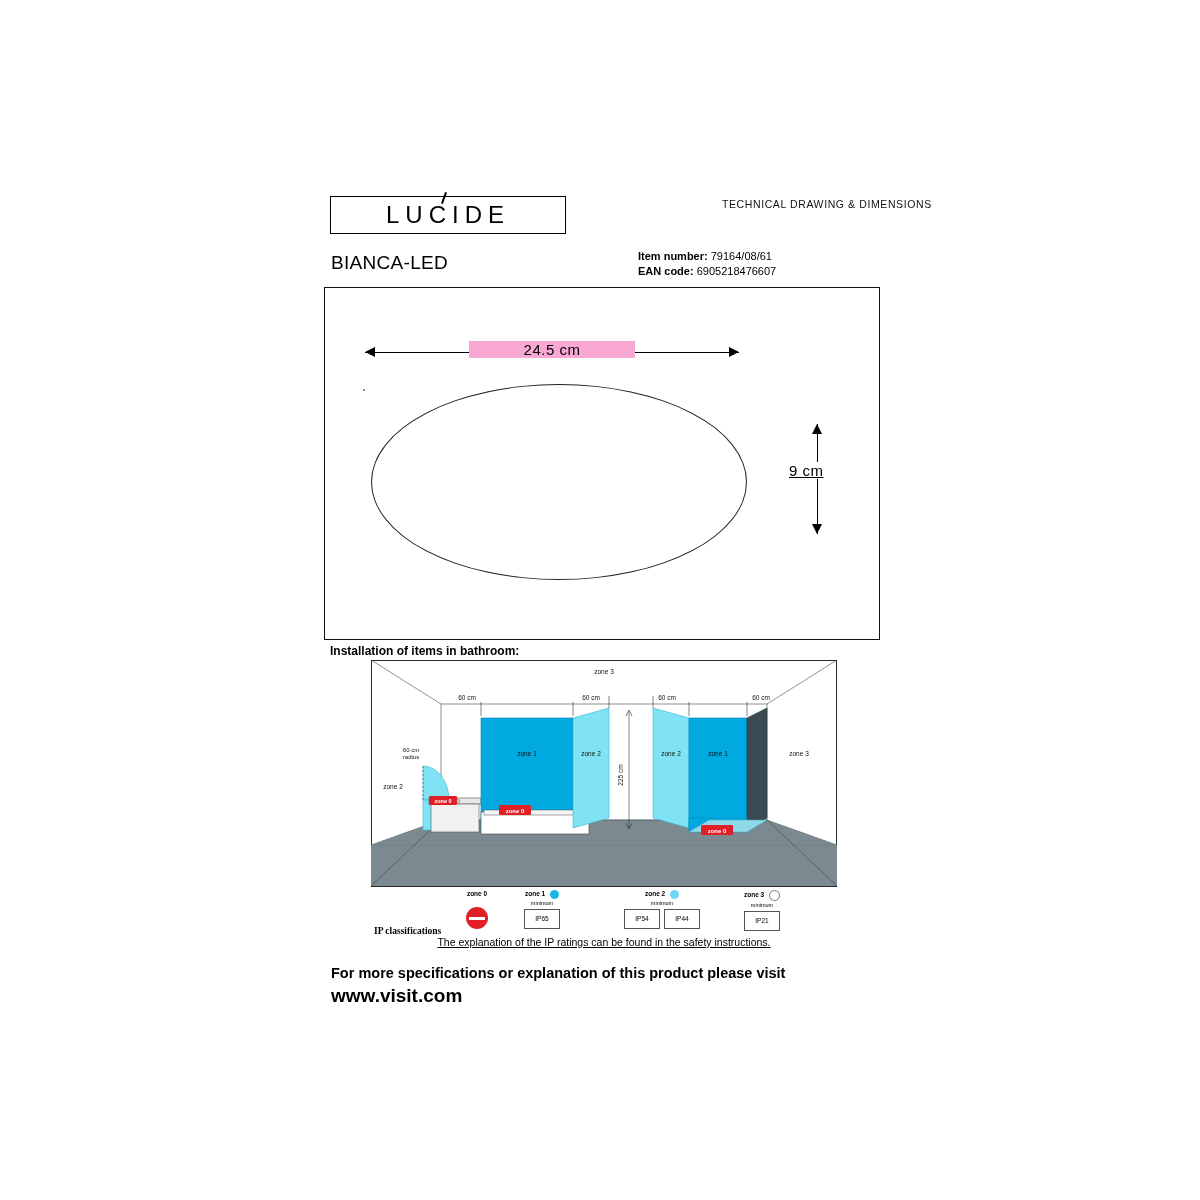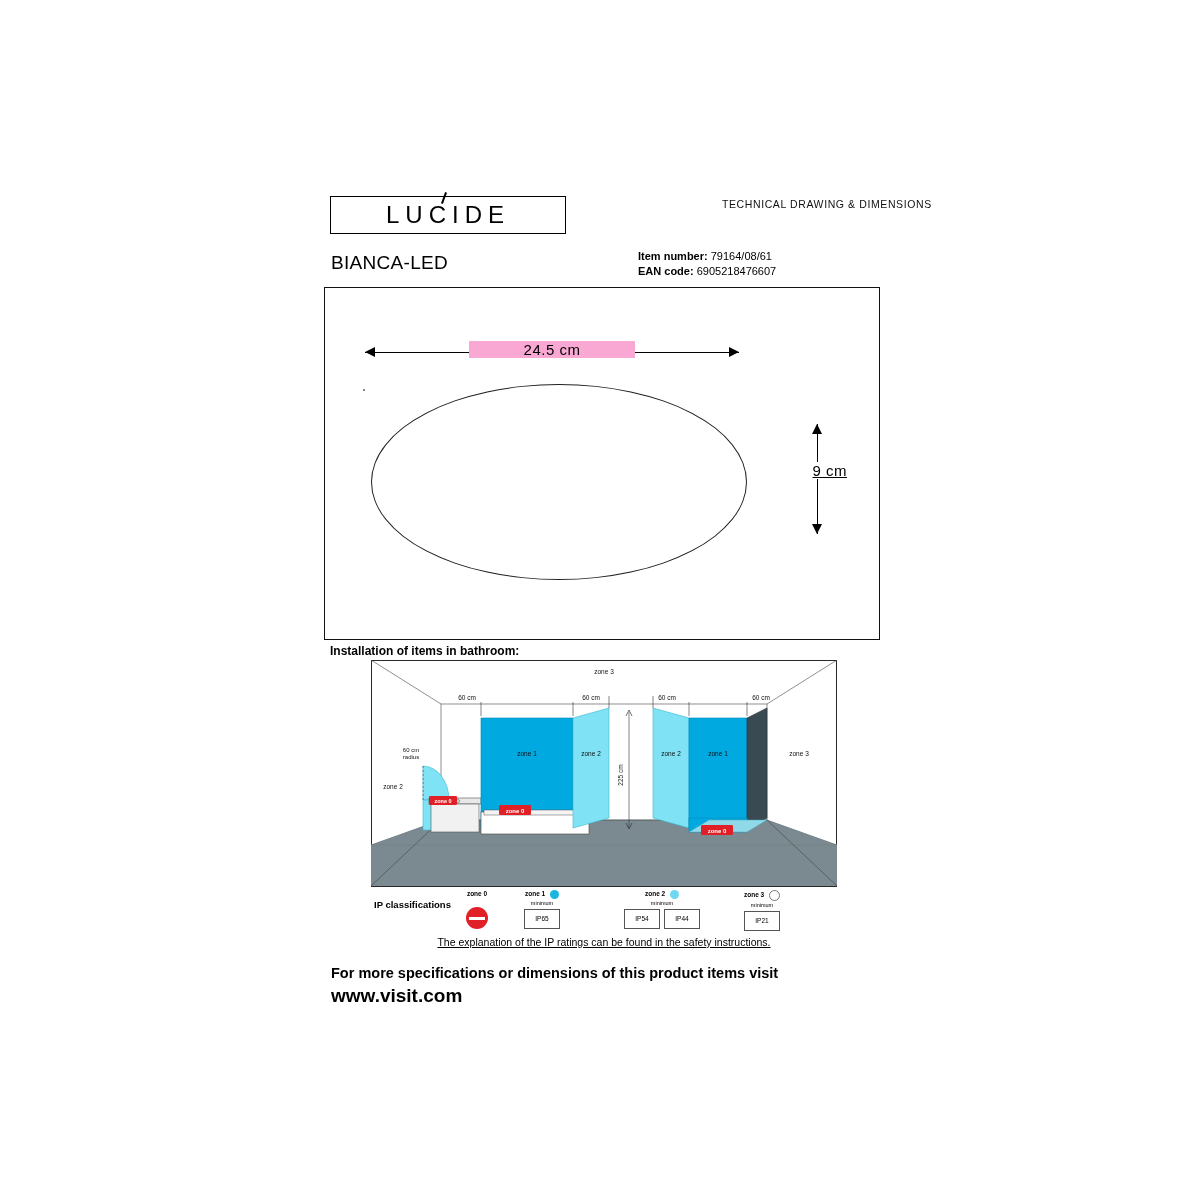--- a/index.html
+++ b/index.html
@@ -155,21 +155,21 @@
     border-left: 5px solid transparent;
     border-right: 5px solid transparent;
   }
   .dim-v-arrow-t { top: 424px; border-bottom: 10px solid #000; }
   .dim-v-arrow-b { top: 524px; border-top: 10px solid #000; }
   .dim-v-label {
     position: absolute;
     left: 789px;
     top: 462px;
     width: 58px;
-    text-align: right;
+    text-align: left;
     background: #fff;
     font-size: 15px;
     letter-spacing: 0.5px;
     text-decoration: underline;
   }
 
   
   .install-title {
     position: absolute;
     left: 330px;
@@ -183,23 +183,24 @@
     left: 371px;
     top: 660px;
     width: 466px;
     height: 227px;
   }
   .bath svg { display: block; }
 
   .ip-title {
     position: absolute;
     left: 374px;
-    top: 899px;
+    top: 926px;
     font-size: 9.5px;
     font-weight: bold;
+    font-family: Liberation Serif, serif;
   }
   .ip-row { position: absolute; top: 890px; }
   .ip-label {
     font-size: 6.5px;
     text-align: center;
     line-height: 8px;
     font-weight: bold;
   }
   .ip-sub { font-weight: normal; font-size: 5.5px; }
   .ip-dot {
@@ -411,16 +412,16 @@
     <div class="ip-label">
       <span>zone 3</span>
       <span class="ip-dot" style="background:#ffffff;border:1px solid #777;"></span>
       <div class="ip-sub">minimum</div>
     </div>
     <div class="ip-box" style="margin-top:2px;">IP21</div>
   </div>
 
   <div class="explain">The explanation of the IP ratings can be found in the safety instructions.</div>
 
-  <div class="footer1">For more specifications or dimensions of this product items visit</div>
+  <div class="footer1">For more specifications or explanation of this product please visit</div>
   <div class="footer2">www.visit.com</div>
 
 </div>
 
 </body></html>

